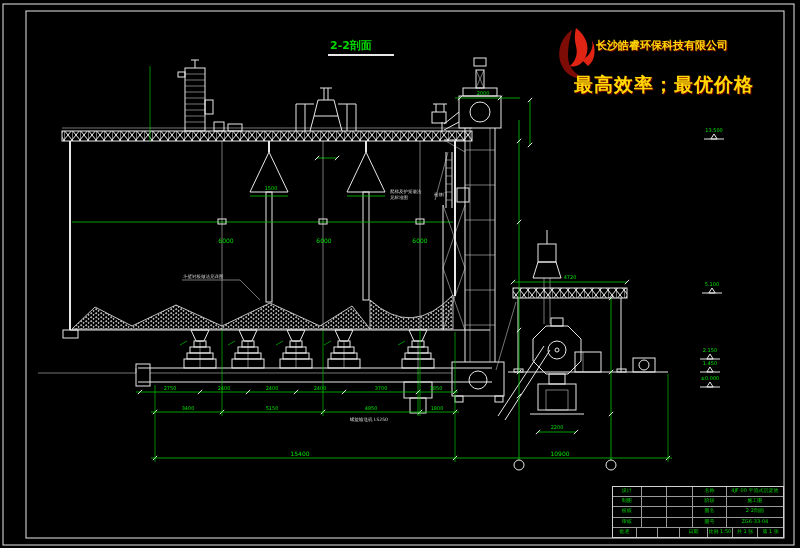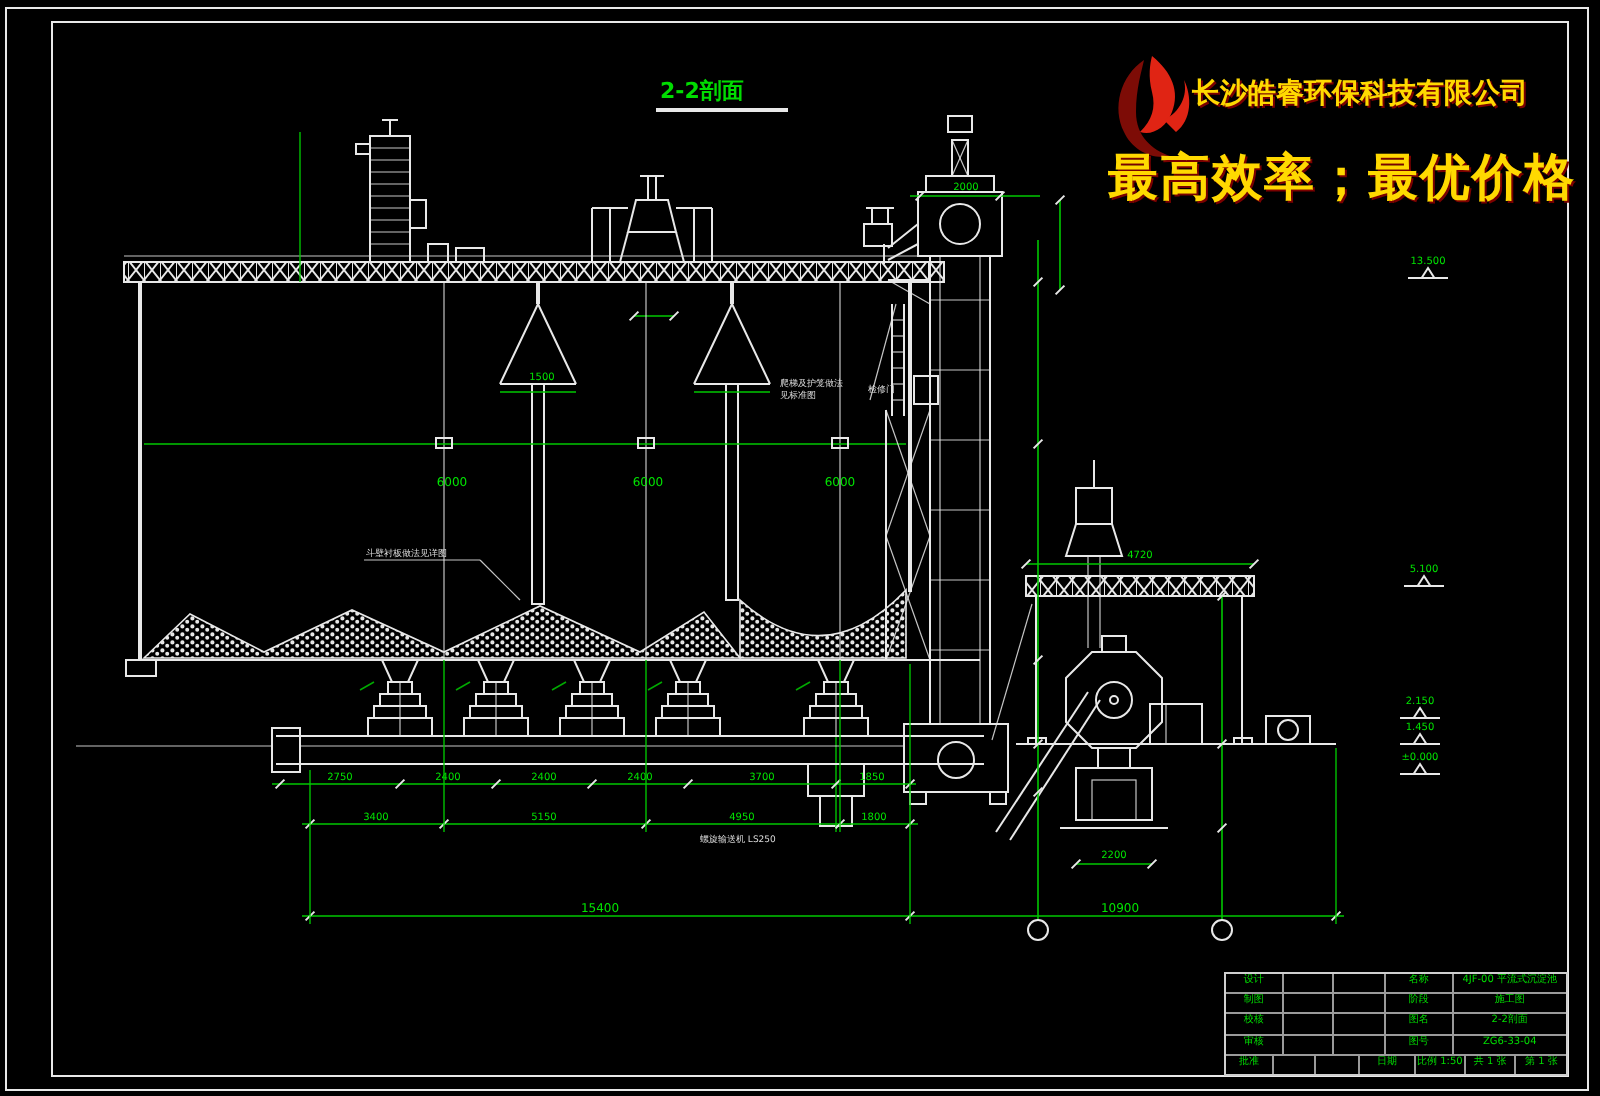--- a/index.html
+++ b/index.html
@@ -13,23 +13,23 @@
   #drawing .thick{stroke-width:2;}
   #drawing .gl{stroke:#00c800;stroke-width:.8;}
   #drawing .grate{fill:url(#grate);}
   #drawing .dots{fill:url(#dots);stroke-width:.8;}
   #drawing text{stroke:none;}
   #drawing text.g{fill:#00e400;font-size:6px;text-anchor:middle;}
   #drawing text.g5{fill:#00e400;font-size:5px;text-anchor:middle;}
   #drawing text.w{fill:#dcdcdc;font-size:4.5px;}
   
   .logo-company{position:absolute;left:596px;top:38px;width:160px;color:#ffd900;
-      font-size:14px;font-weight:bold;white-space:nowrap;text-shadow:1px 1px 0 #7a0000;}
+      font-size:11px;font-weight:bold;white-space:nowrap;text-shadow:1px 1px 0 #7a0000;}
   .logo-slogan{position:absolute;left:554px;top:72px;width:200px;color:#ffd900;
-      font-size:25px;font-weight:bold;letter-spacing:1px;white-space:nowrap;text-shadow:1px 1px 0 #7a0000;}
+      font-size:19px;font-weight:bold;letter-spacing:1px;white-space:nowrap;text-shadow:1px 1px 0 #7a0000;text-align:right;}
   .section-label{position:absolute;left:330px;top:38px;color:#00dc00;font-size:11px;font-weight:bold;}
   .section-underline{position:absolute;left:328px;top:54px;width:66px;height:2px;background:#e8e8e8;}
   
   .tblock{position:absolute;left:612px;top:486px;width:172px;height:52px;box-sizing:border-box;
       border:1px solid #cfcfcf;display:flex;flex-direction:column;}
   .tb-row{flex:1;display:flex;border-top:1px solid #9a9a9a;min-height:0;}
   .tb-row:first-child{border-top:none;}
   .tb-cell{border-left:1px solid #9a9a9a;box-sizing:border-box;overflow:hidden;
       color:#00dc00;font-size:5px;line-height:7px;text-align:center;white-space:nowrap;}
   .tb-cell:first-child{border-left:none;}

